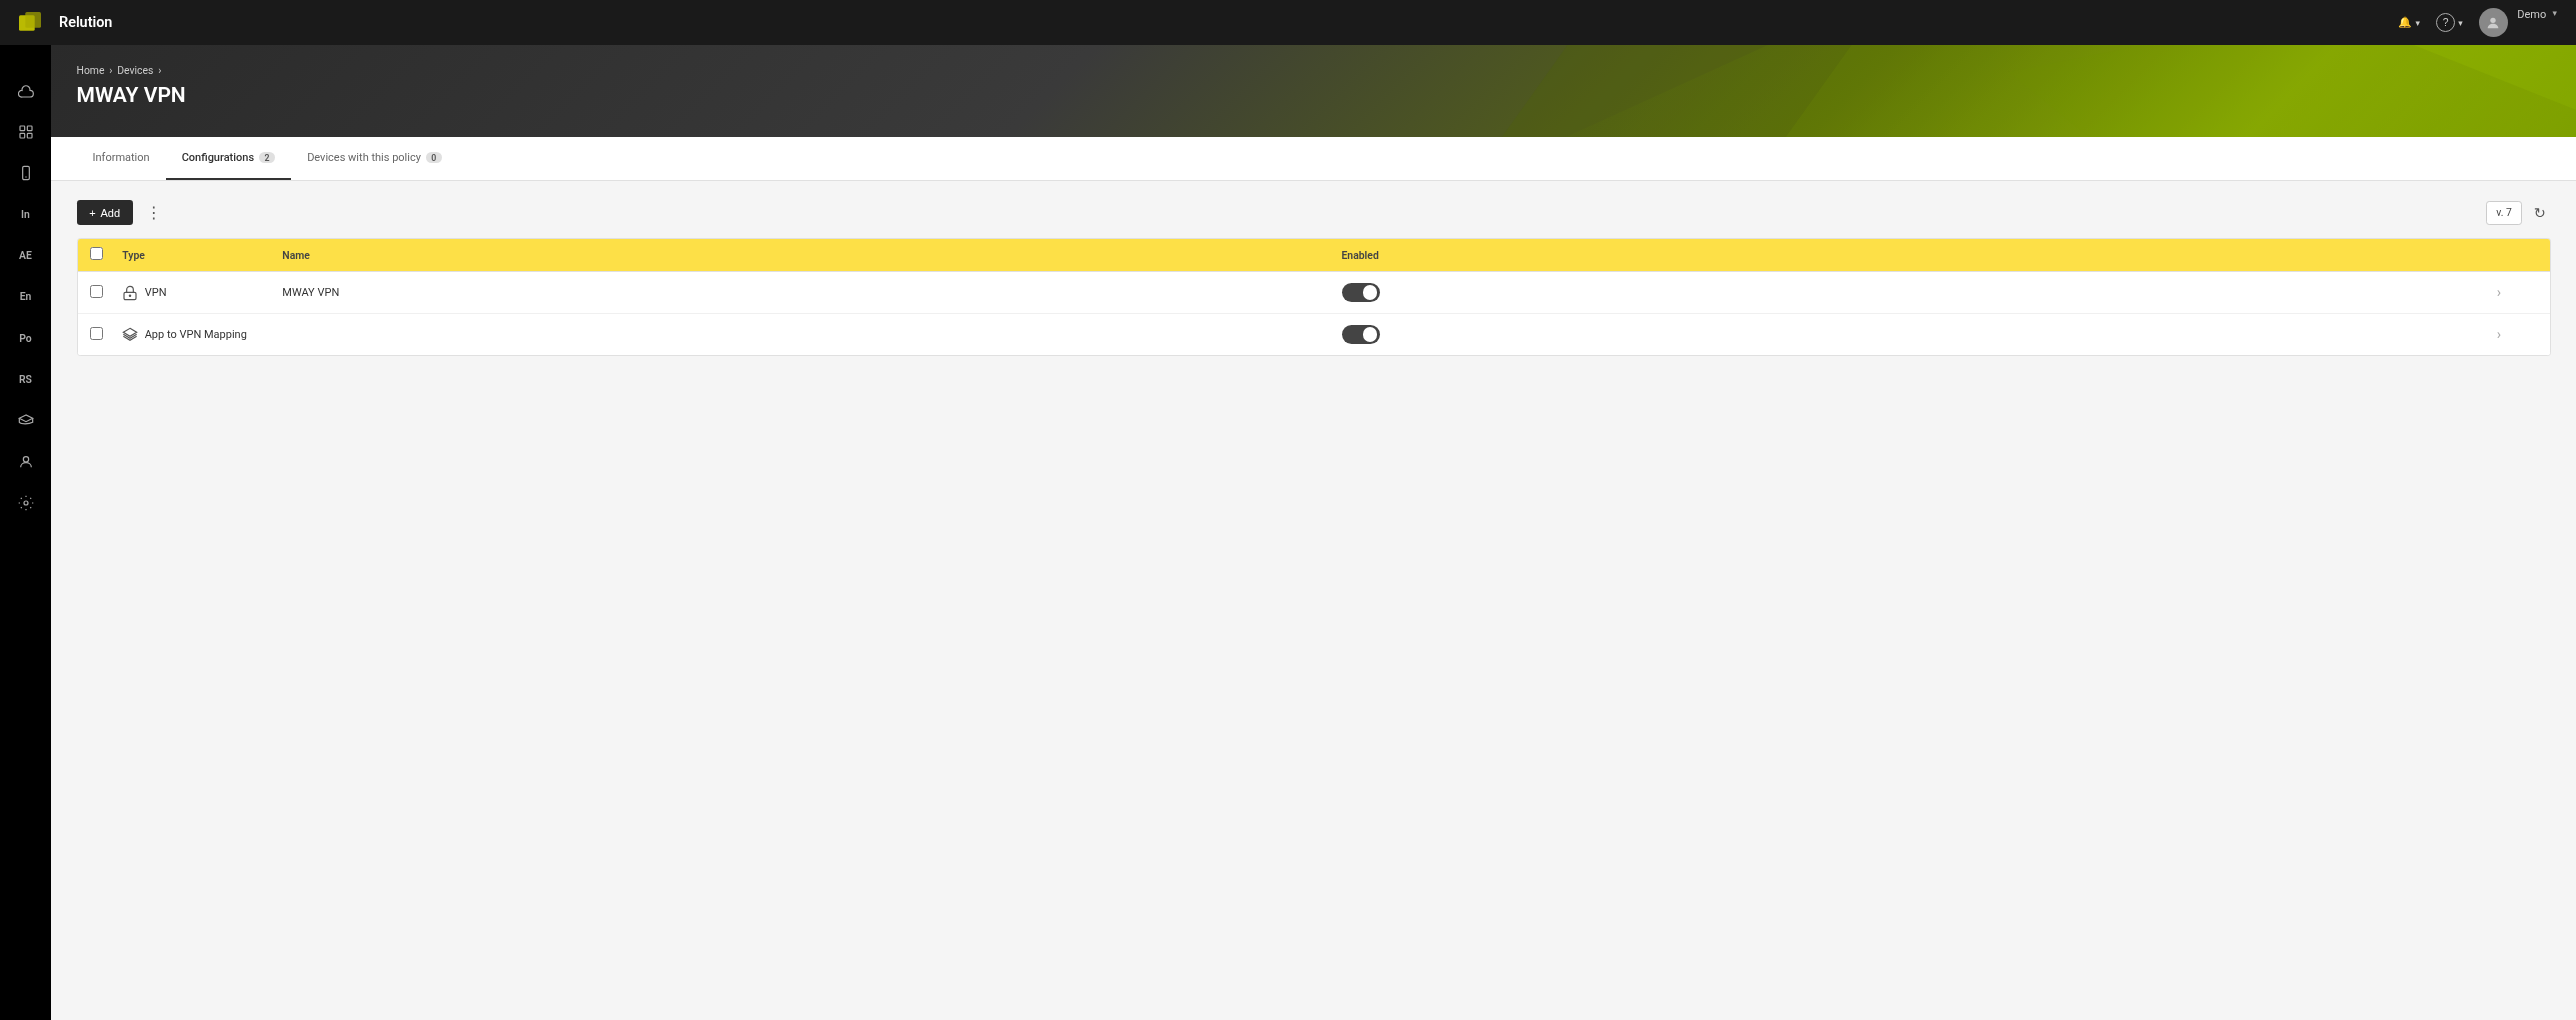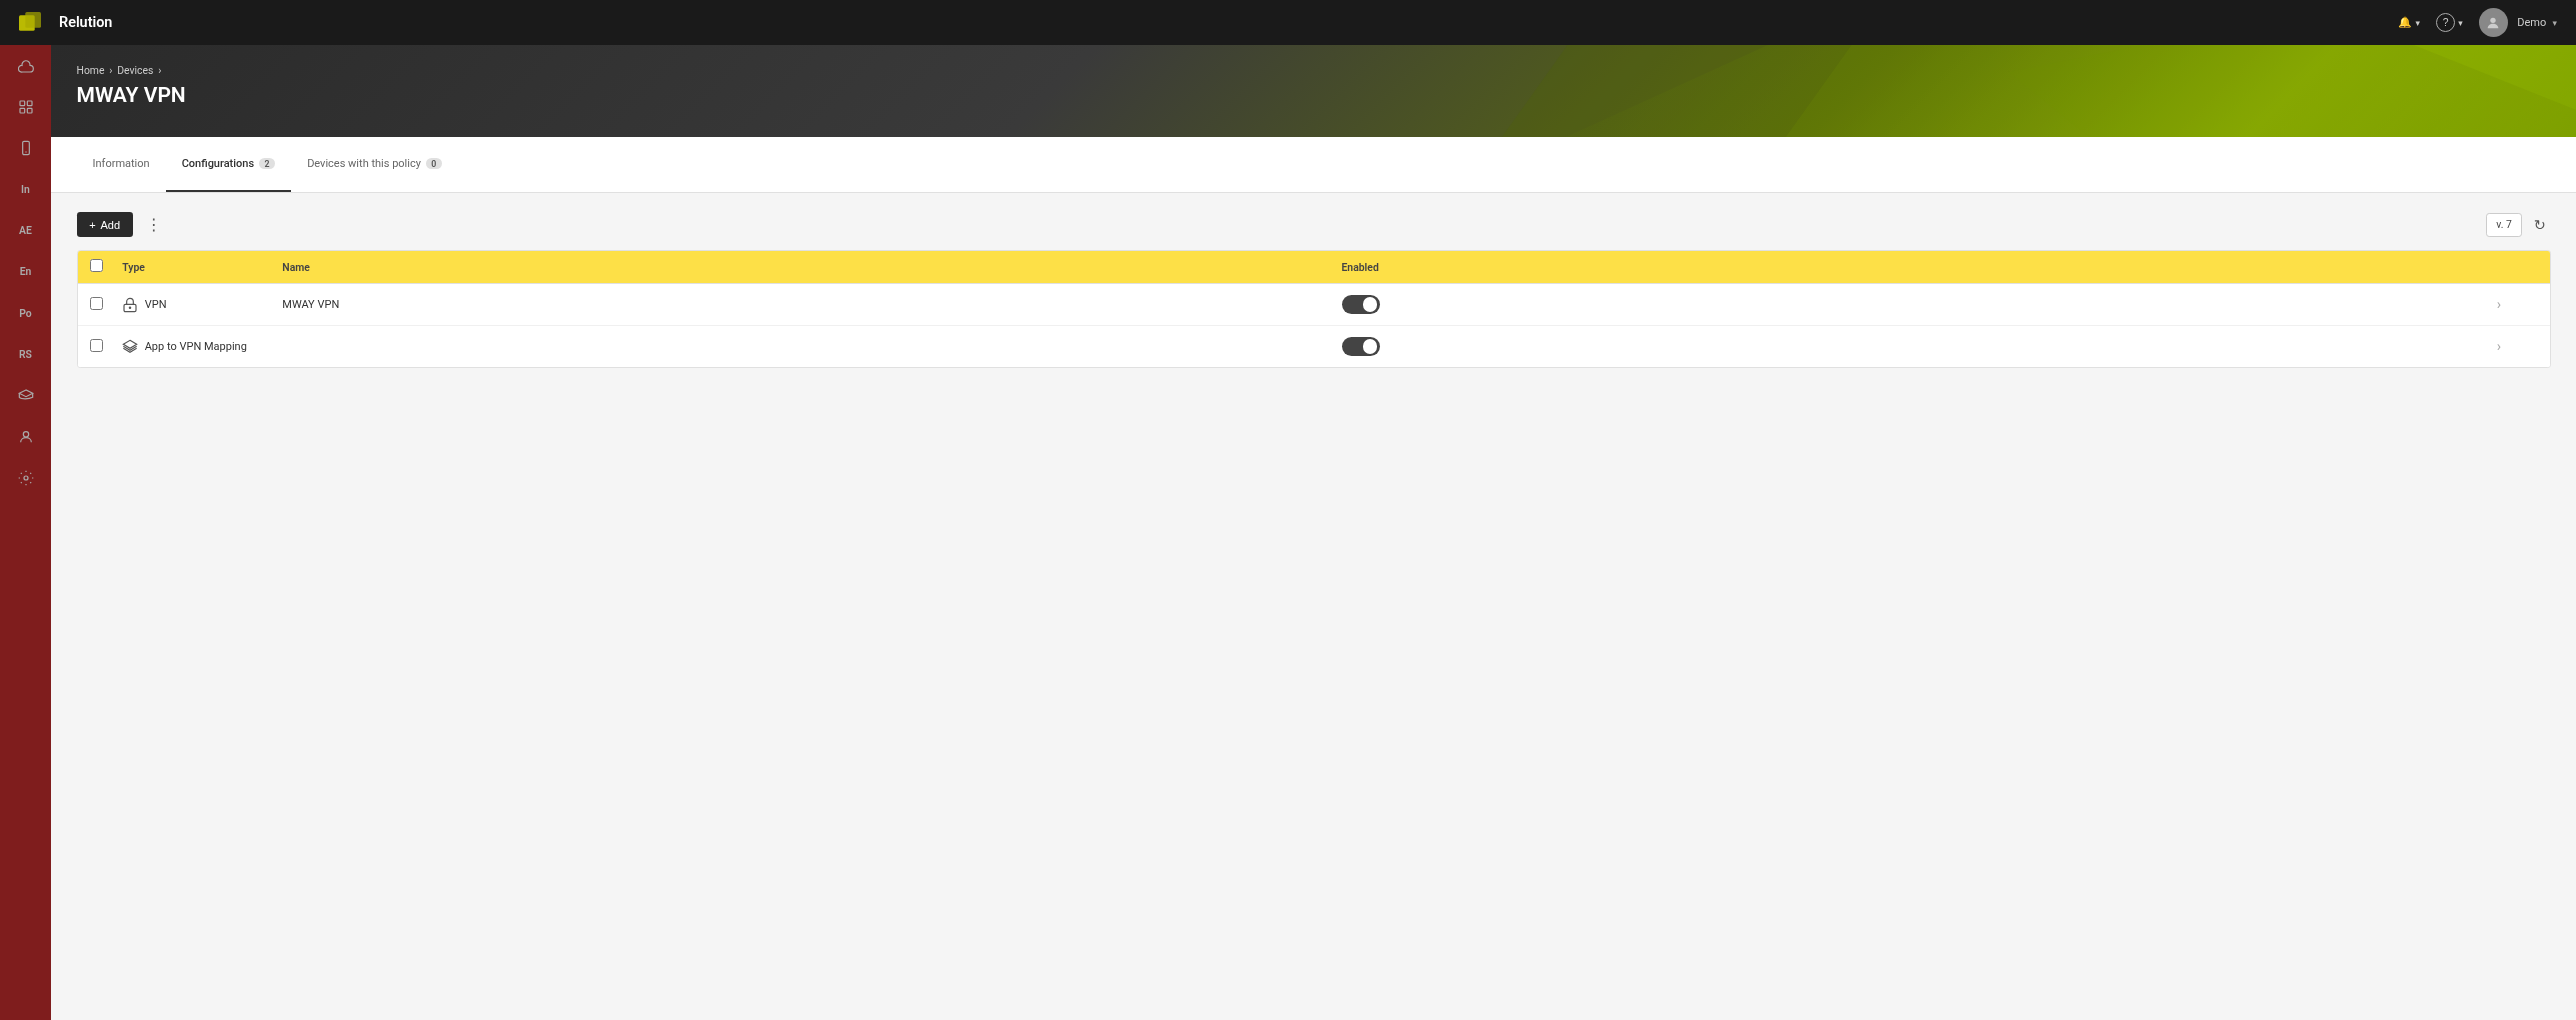--- a/index.html
+++ b/index.html
@@ -63,25 +63,25 @@
     
     .main-layout {
       display: flex;
       flex: 1;
       overflow: hidden;
     }
 
     
     .sidebar {
       width: 51px;
-      background: #7f1d1d;
+      background: #000000;
       display: flex;
       flex-direction: column;
       align-items: center;
-      padding: 2px 0;
+      padding: 27px 0;
       gap: 3.2px;
       flex-shrink: 0;
     }
     .sidebar-item {
       width: 38px;
       height: 38px;
       display: flex;
       flex-direction: column;
       align-items: center;
       justify-content: center;
@@ -137,21 +137,21 @@
     .tabs-container {
       background: #fff;
       border-bottom: 0.8px solid #e0e0e0;
       padding: 0 25.5px;
       display: flex;
       align-items: flex-end;
       gap: 0;
       flex-shrink: 0;
     }
     .tab {
-      padding: 20px 16px;
+      padding: 14px 16px;
       font-size: 11px;
       color: #666;
       cursor: pointer;
       border-bottom: 2.4px solid transparent;
       display: flex;
       align-items: center;
       gap: 4.8px;
       white-space: nowrap;
     }
     .tab.active {
@@ -348,21 +348,21 @@
   </div>
   <div class="navbar-right">
     <button class="navbar-icon-btn">
       <span>🔔</span>
       <span style="font-size:8.8px;">▾</span>
     </button>
     <button class="navbar-icon-btn">
       <span style="font-size:14.4px; border:1.6px solid #aaa; border-radius:50%; width:19px; height:19px; display:flex; align-items:center; justify-content:center; font-size:10.4px;">?</span>
       <span style="font-size:8.8px;">▾</span>
     </button>
-    <div style="display:flex; align-items:center; gap:6.4px;">
+    <div style="display:flex; align-items:flex-start; gap:6.4px;">
       <div class="avatar-circle">
         <svg viewBox="0 0 24 24" width="16" height="16" fill="#ccc">
             <circle cx="12" cy="8" r="4"></circle>
             <path d="M4 20c0-4 3.6-7 8-7s8 3 8 7" fill="#ccc"></path>
           </svg>
       </div>
       <span class="demo-label">Demo</span>
       <span style="color:#aaa; font-size:8.8px;">▾</span>
     </div>
   </div>

